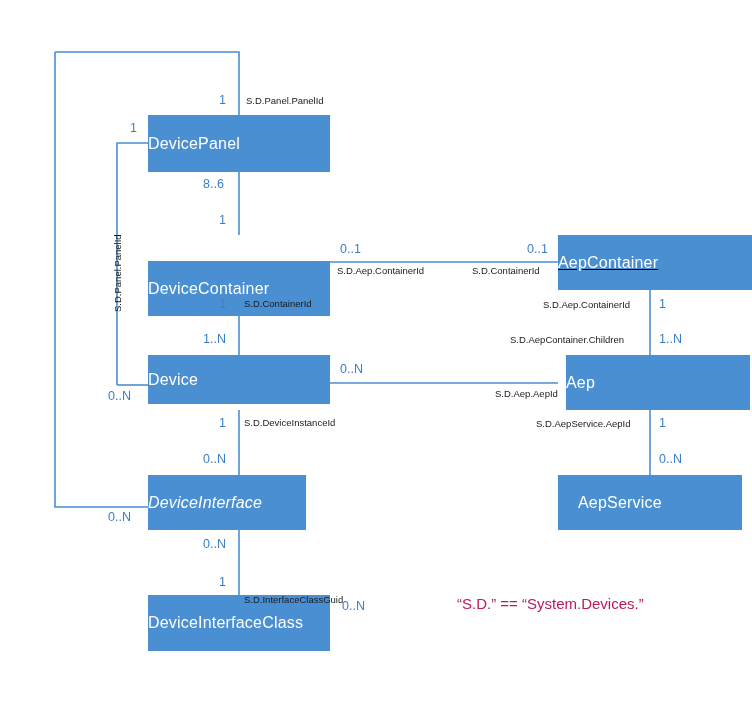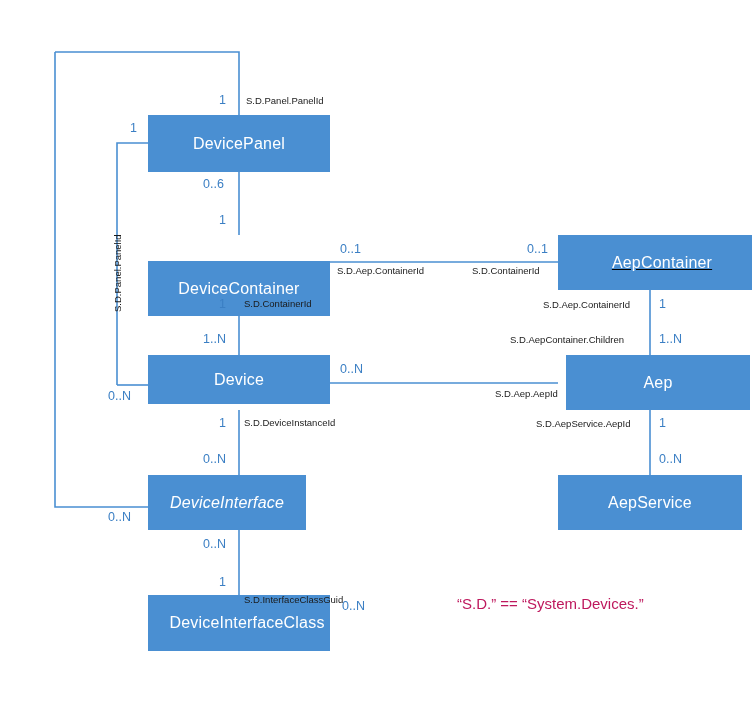--- a/index.html
+++ b/index.html
@@ -23,21 +23,21 @@
     left: 0;
     top: 0;
     width: 752px;
     height: 715px;
   }
   .entity-box {
     position: absolute;
     background: #4a8fd2;
     display: flex;
     align-items: center;
-    justify-content: center;
+    justify-content: flex-start;
     box-sizing: border-box;
   }
   .entity-label {
     color: #ffffff;
     font-family: "Liberation Sans", sans-serif;
     font-size: 16px;
     font-weight: 400;
     letter-spacing: 0.2px;
     text-align: center;
     line-height: 1.1;
@@ -121,41 +121,41 @@
   </div>
 
   <div class="entity-box" style="left:148px; top:355px; width:182px; height:49px;">
     <span class="entity-label">Device</span>
   </div>
 
   <div class="entity-box" style="left:148px; top:475px; width:158px; height:55px;font-style:italic;">
     <span class="entity-label">DeviceInterface</span>
   </div>
 
-  <div class="entity-box" style="left:148px; top:595px; width:182px; height:56px;padding-left:16px;">
+  <div class="entity-box" style="left:148px; top:595px; width:182px; height:56px;">
     <span class="entity-label">DeviceInterfaceClass</span>
   </div>
 
   <div class="entity-box" style="left:558px; top:235px; width:208px; height:55px;text-decoration:underline;">
     <span class="entity-label">AepContainer</span>
   </div>
 
   <div class="entity-box" style="left:558px; top:355px; width:184px; height:55px;margin-left:8px;">
     <span class="entity-label">Aep</span>
   </div>
 
-  <div class="entity-box" style="left:558px; top:475px; width:184px; height:55px;">
+  <div class="entity-box" style="left:558px; top:475px; width:184px; height:55px;padding-left:20px;">
     <span class="entity-label">AepService</span>
   </div>
 
   <span class="mult" style="left:219px; top:94px;">1</span>
 
   <span class="mult" style="left:130px; top:122px;">1</span>
 
-  <span class="mult" style="left:203px; top:178px;">0..6</span>
+  <span class="mult" style="left:203px; top:178px;">8..6</span>
 
   <span class="mult" style="left:219px; top:214px;">1</span>
 
   <span class="mult" style="left:340px; top:243px;">0..1</span>
 
   <span class="mult" style="left:527px; top:243px;">0..1</span>
 
   <span class="mult" style="left:219px; top:298px;">1</span>
 
   <span class="mult" style="left:659px; top:298px;">1</span>

